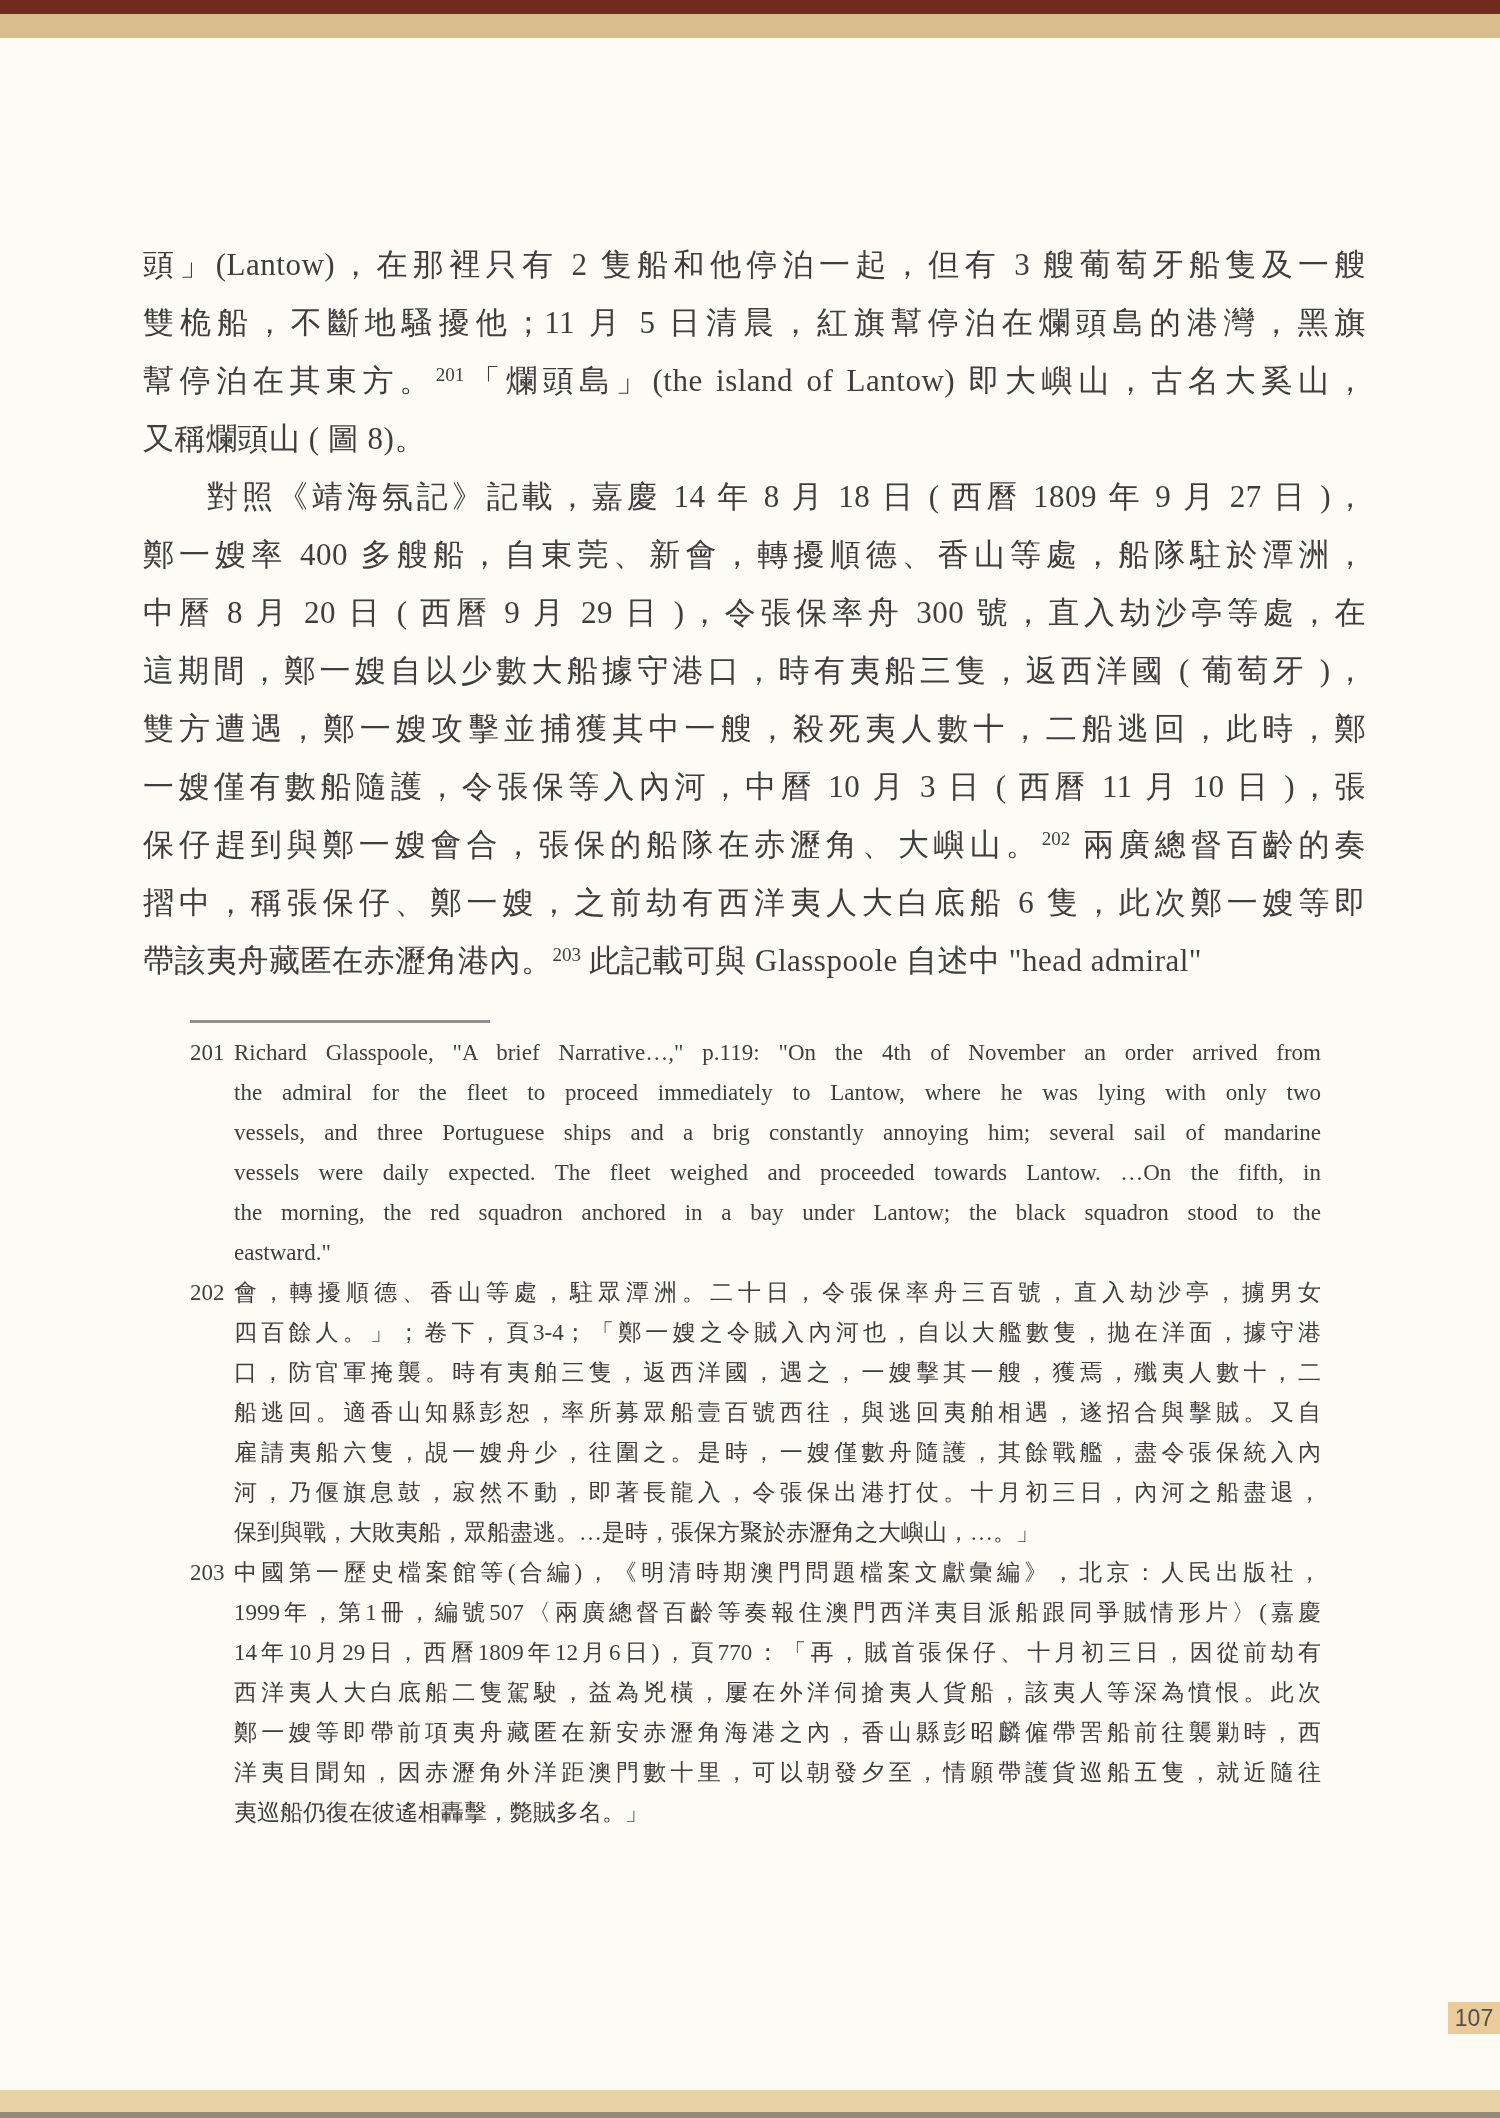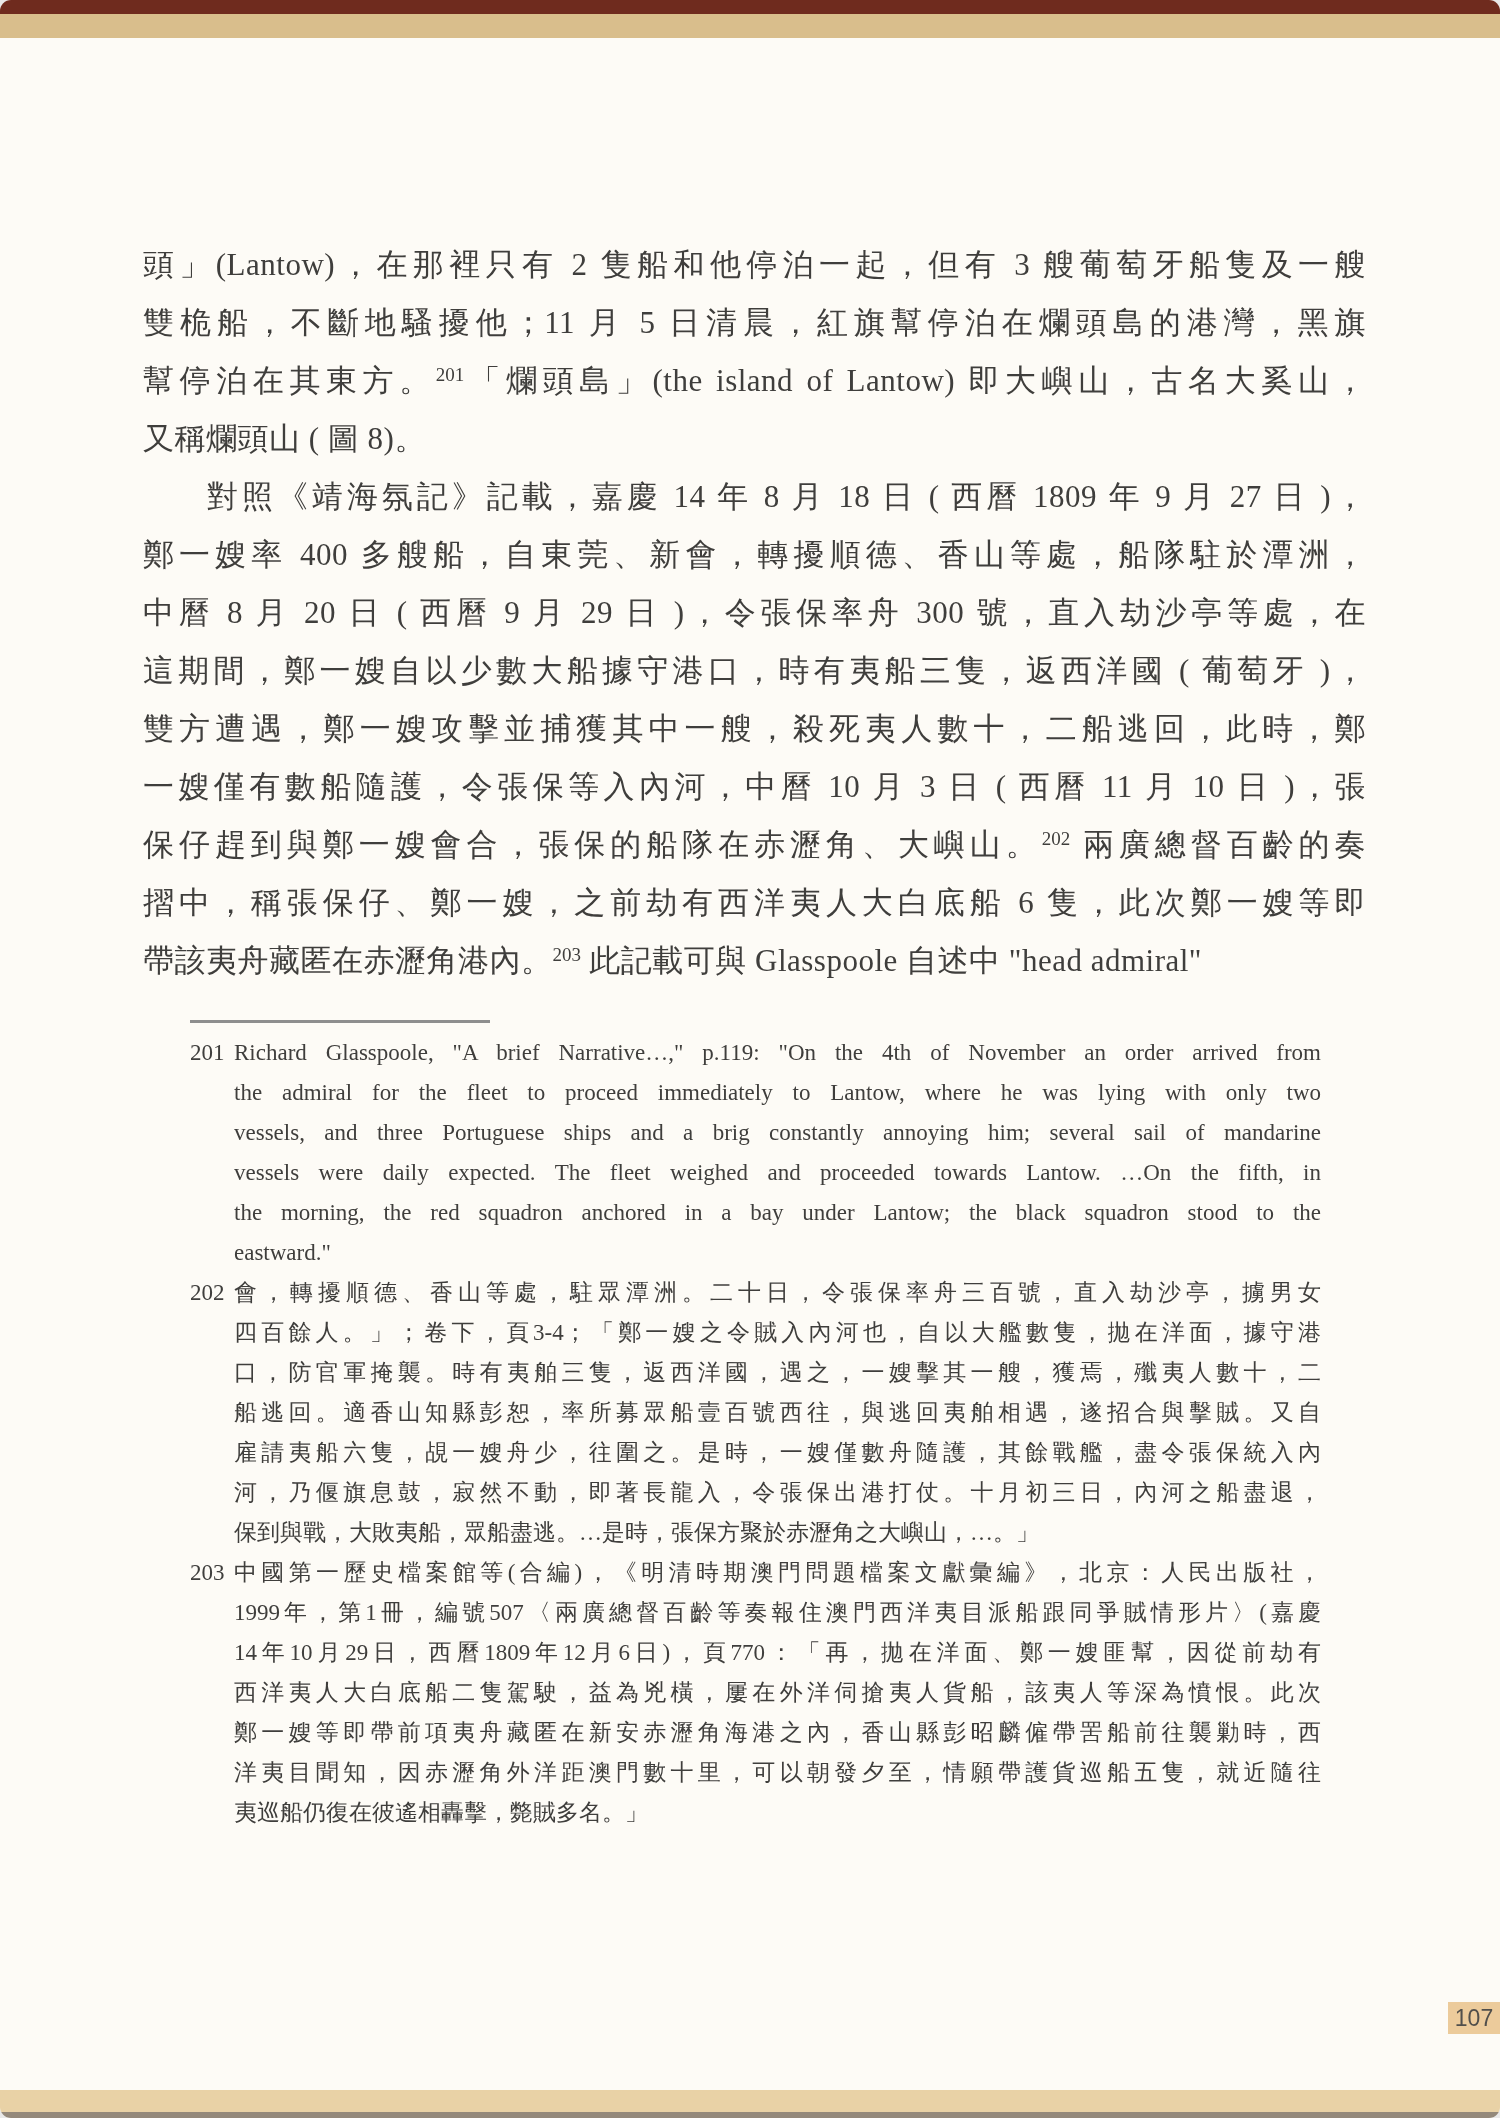--- a/index.html
+++ b/index.html
@@ -1,20 +1,20 @@
 <!DOCTYPE html>
 <html style="--paper: #fdfbf6; --top_dark: #6f2b1e; --top_tan: #d9be8c; --bottom_tan: #e9d2a6; --bottom_line: #94897b; --badge_bg: #eccb9b;"><head>
 <meta charset="utf-8">
 <style>
   html,body{margin:0;padding:0;background:#e9e9e9;}
   #sheet{
     position:relative;width:1500px;height:2118px;margin:0 auto;
     background:var(--paper,#fdfbf6);
     font-family:"Liberation Serif","DejaVu Serif",serif;
-    color:#3f3e3c;overflow:hidden;border-radius:11px;
+    color:#3f3e3c;overflow:hidden;
   }
   
   .band-top-dark{position:absolute;top:0;left:0;width:100%;height:14px;background:var(--top_dark,#6f2b1e);}
   .band-top-tan{position:absolute;top:14px;left:0;width:100%;height:24px;background:var(--top_tan,#d9be8c);}
   .band-bottom-tan{position:absolute;top:2090px;left:0;width:100%;height:22px;background:var(--bottom_tan,#e9d2a6);}
   .band-bottom-line{position:absolute;top:2112px;left:0;width:100%;height:6px;background:var(--bottom_line,#94897b);}
   
   #main{position:absolute;left:143px;top:236px;width:1223px;}
   .ml{
     height:58px;line-height:58px;font-size:31px;letter-spacing:.5px;
@@ -86,21 +86,21 @@
           <div class="fl">雇請夷船六隻，覘一嫂舟少，往圍之。是時，一嫂僅數舟隨護，其餘戰艦，盡令張保統入內</div>
           <div class="fl">河，乃偃旗息鼓，寂然不動，即著長龍入，令張保出港打仗。十月初三日，內河之船盡退，</div>
           <div class="fl nj">保到與戰，大敗夷船，眾船盡逃。…是時，張保方聚於赤瀝角之大嶼山，…。」</div>
         </div>
       </div>
       <div class="fn">
         <div class="fn-num">203</div>
         <div class="fn-body">
           <div class="fl">中國第一歷史檔案館等(合編)，《明清時期澳門問題檔案文獻彙編》，北京：人民出版社，</div>
           <div class="fl">1999年，第1冊，編號507〈兩廣總督百齡等奏報住澳門西洋夷目派船跟同爭賊情形片〉(嘉慶</div>
-          <div class="fl">14年10月29日，西曆1809年12月6日)，頁770：「再，拋在洋面、鄭一嫂匪幫，因從前劫有</div>
+          <div class="fl">14年10月29日，西曆1809年12月6日)，頁770：「再，賊首張保仔、十月初三日，因從前劫有</div>
           <div class="fl">西洋夷人大白底船二隻駕駛，益為兇橫，屢在外洋伺搶夷人貨船，該夷人等深為憤恨。此次</div>
           <div class="fl">鄭一嫂等即帶前項夷舟藏匿在新安赤瀝角海港之內，香山縣彭昭麟僱帶罟船前往襲勦時，西</div>
           <div class="fl">洋夷目聞知，因赤瀝角外洋距澳門數十里，可以朝發夕至，情願帶護貨巡船五隻，就近隨往</div>
           <div class="fl nj">夷巡船仍復在彼遙相轟擊，斃賊多名。」</div>
         </div>
       </div>
     </div>
 
   <div class="badge">107</div>
 

